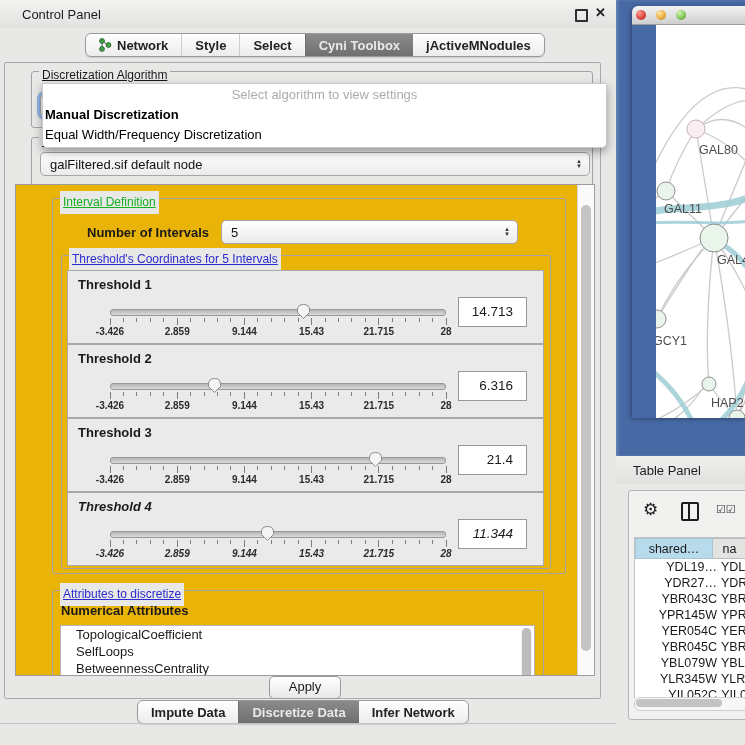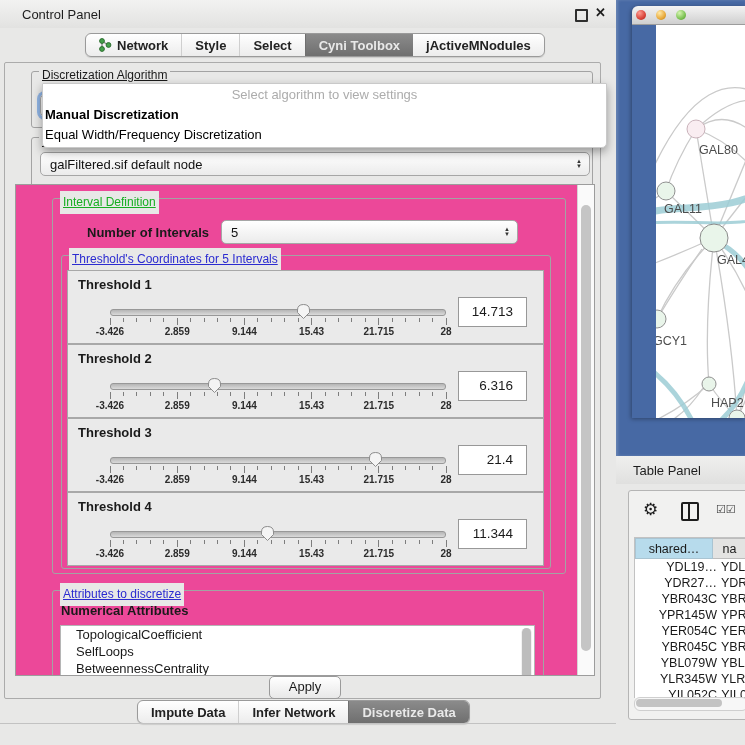--- a/index.html
+++ b/index.html
@@ -39,21 +39,21 @@
   .td-combo{left:8px;top:14px;width:517px;height:22px;}
   
   .popup{position:absolute;left:10px;top:11px;width:563px;height:63px;background:#ffffff;
          border:1px solid #c9c9c9;border-radius:1px 1px 5px 5px;z-index:40;
          box-shadow:0 4px 10px rgba(0,0,0,.35);font-size:13px;}
   .popup .prompt{position:absolute;left:0;top:3px;width:100%;text-align:center;color:#acacac;}
   .popup .item1{position:absolute;left:2px;top:23px;font-weight:bold;color:#000;}
   .popup .item2{position:absolute;left:2px;top:43px;color:#000;}
   
   .scrollpane{position:absolute;left:10px;top:121px;width:578px;height:490px;
-              border:1px solid #9c9c9c;background:#ec4899;overflow:hidden;}
+              border:1px solid #9c9c9c;background:#eab308;overflow:hidden;}
   .vscroll{position:absolute;right:0;top:0;width:16px;height:100%;background:#fafafa;border-left:1px solid #d6d6d6;}
   .vscroll .thumb{position:absolute;left:3px;top:20px;width:10px;height:446px;background:#c5c5c5;border-radius:5px;}
   .interval-group{position:absolute;left:36px;top:13px;width:512px;height:374px;}
   .noi-label{position:absolute;left:34px;top:26px;font-weight:bold;}
   .noi-combo{left:168px;top:21px;width:264px;height:22px;}
   .thresh-group{position:absolute;left:8px;top:56px;width:488px;height:312px;}
   .thresh-box{position:absolute;left:5px;width:475px;height:72px;background:#eaeaea;
               border:1px solid #a8a8a8;}
   .thresh-label{position:absolute;left:10px;top:6px;font-weight:bold;font-size:13px;}
   .slider{position:absolute;left:30px;top:34px;width:360px;height:34px;}
@@ -339,21 +339,21 @@
                       <span style="left: 20%;">2.859</span>
                       <span style="left: 40%;">9.144</span>
                       <span style="left: 60%;">15.43</span>
                       <span style="left: 80%;">21.715</span>
                       <span style="left: 100%;">28</span>
                     </div>
                   </div>
                   <div class="value-box">21.4</div>
                 </div>
 
-                <div class="thresh-box" style="top: 236px;">
+                <div class="thresh-box" style="top: 236px; font-style: italic;">
                   <div class="thresh-label">Threshold 4</div>
                   <div class="slider">
                     <div class="rail"></div>
                     <div class="thumb-pt" style="left: 162.4px;">
                       <svg width="15" height="17" viewBox="0 0 15 17">
                         <path d="M1.5 7 Q1.5 1.5 7.5 1.5 Q13.5 1.5 13.5 7 L13.5 9.5 L7.5 15.5 L1.5 9.5 Z" fill="#f4f4f4" stroke="#8d8d8d"></path>
                       </svg>
                     </div>
                     <div class="ticks">
                       <div class="tick major" style="left: calc(0% - 0.5px);"></div>
@@ -421,25 +421,25 @@
           </div>
       </div>
 
       <div class="apply-btn">Apply</div>
     </div>
 
     <div class="seg-strip bottom-tabs">
       <div class="seg">
         <span>Impute Data</span>
       </div>
+      <div class="seg sel">
+        <span>Discretize Data</span>
+      </div>
       <div class="seg">
         <span>Infer Network</span>
-      </div>
-      <div class="seg sel">
-        <span>Discretize Data</span>
       </div>
     </div>
     <div class="bottom-divider"></div>
   </div>
 
   <div class="right-region">
     <div class="blue-area">
       <div class="net-window">
         <div class="net-titlebar">
           <span class="light red"></span>

